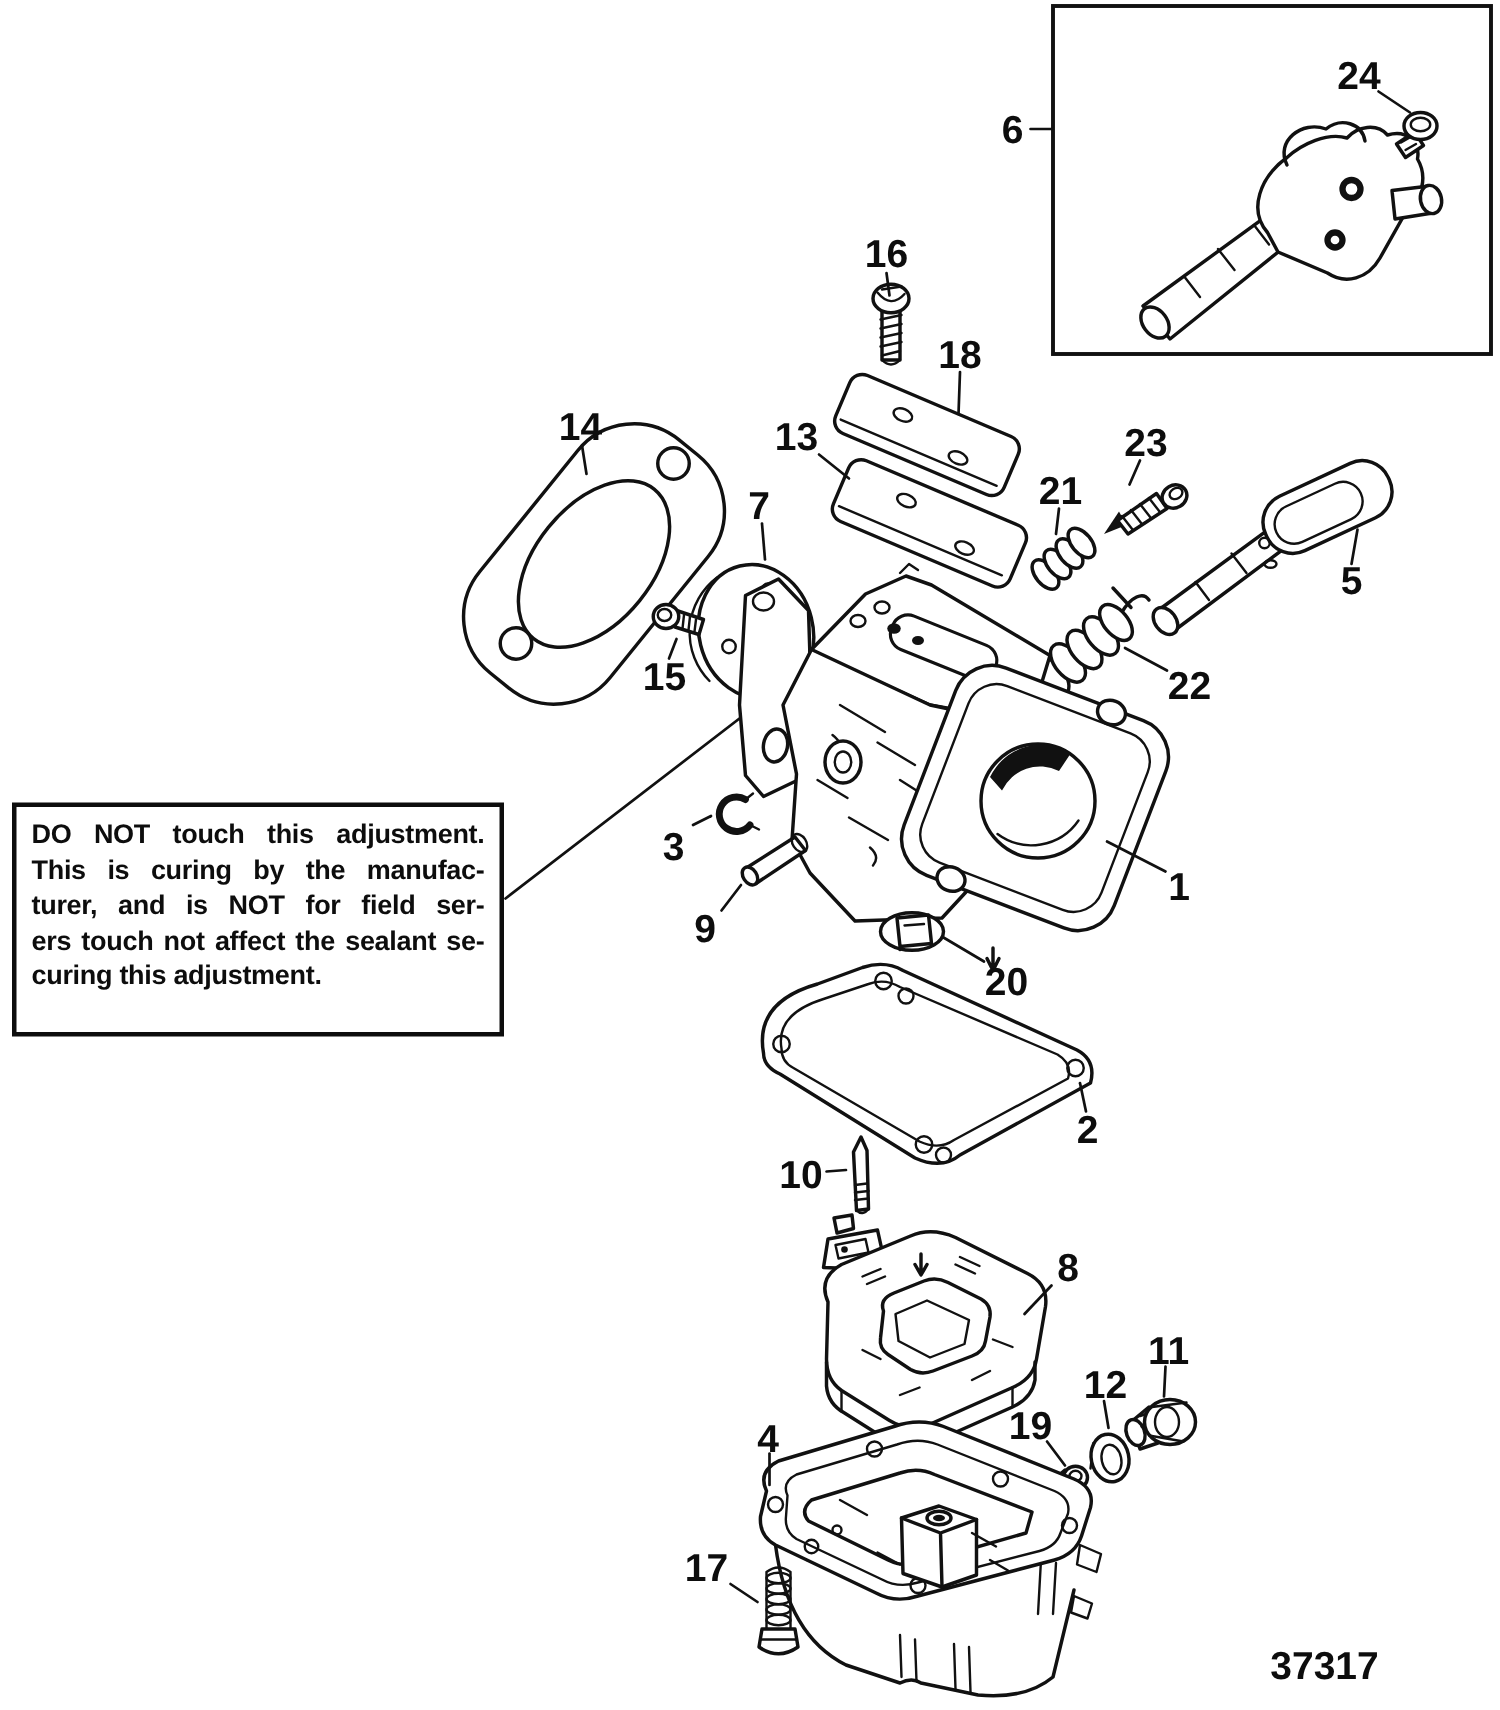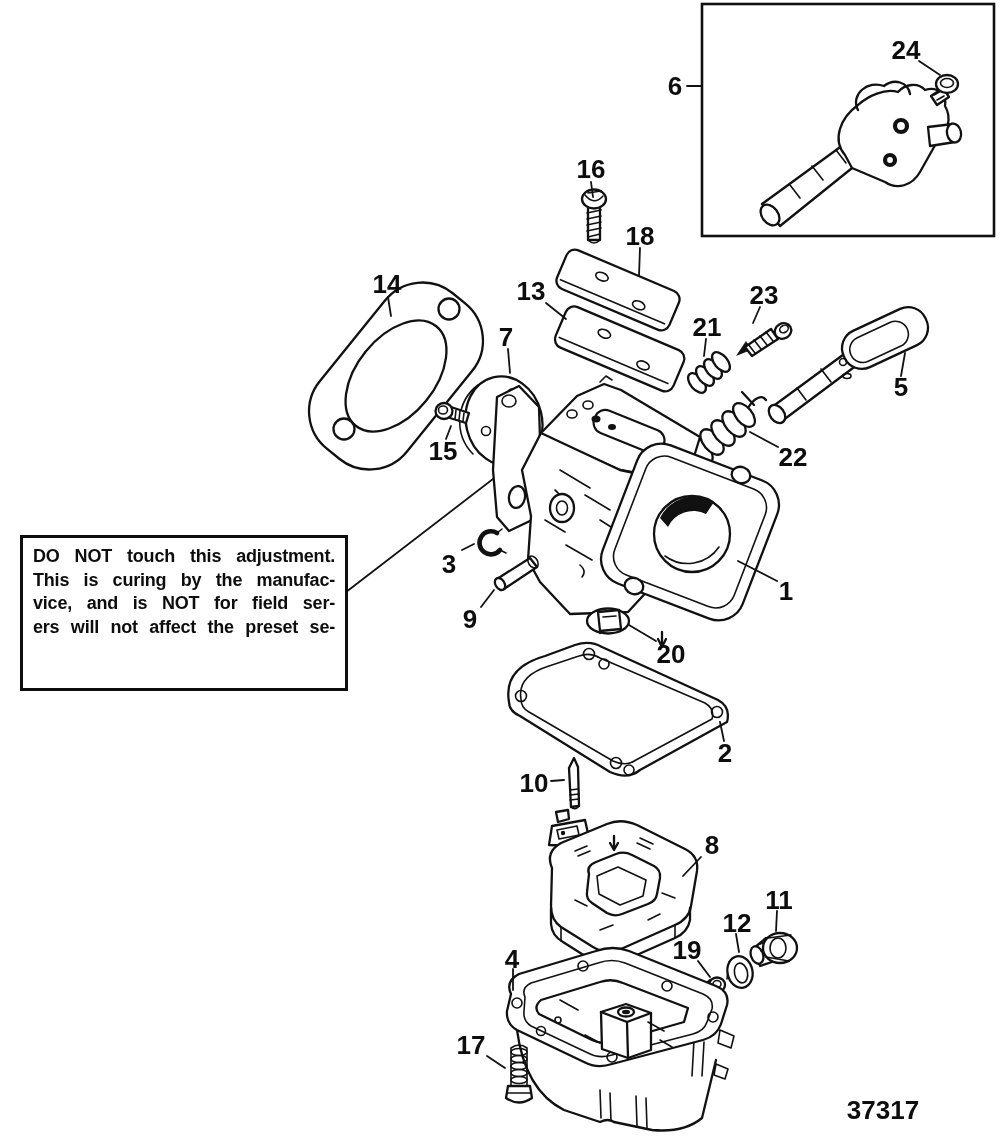--- a/index.html
+++ b/index.html
@@ -10,21 +10,21 @@
   .ln{fill:none;stroke:#111;stroke-width:2.3;stroke-linecap:round;stroke-linejoin:round;}
   .thin{fill:none;stroke:#111;stroke-width:1.6;stroke-linecap:round;stroke-linejoin:round;}
   .fw{fill:#fff;stroke:#111;stroke-width:2.3;stroke-linecap:round;stroke-linejoin:round;}
   .fb{fill:#111;stroke:none;}
   .lead{fill:none;stroke:#111;stroke-width:1.8;stroke-linecap:round;}
   .callout{font:700 26px "Liberation Sans",sans-serif;fill:#0d0d0d;text-anchor:middle;}
   .fignum{font:700 26px "Liberation Sans",sans-serif;fill:#0d0d0d;text-anchor:middle;}
   
   .note{position:absolute;left:8px;top:535px;width:328px;height:156px;box-sizing:border-box;
         border:3px solid #0d0d0d;background:#fff;padding:7px 10px 0 10px;overflow:hidden;
-        font:700 18px/23.6px "Liberation Sans",sans-serif;color:#0d0d0d;letter-spacing:-0.2px;margin-left:12px;}
+        font:700 18px/23.6px "Liberation Sans",sans-serif;color:#0d0d0d;letter-spacing:-0.2px;}
   .note .j{text-align:justify;text-align-last:justify;}
 </style>
 </head>
 <body>
 
 <div class="stage">
 <svg width="1000" height="1140" viewBox="0 0 1000 1140">
 
   <g>
     <path class="lead" stroke-width="2.2" d="M337,599 L558,429"></path>
@@ -323,16 +323,17 @@
     <text class="callout" x="764" y="304">23</text>
     <text class="callout" x="906" y="59">24</text>
   </g>
 
   <text class="fignum" x="883" y="1119">37317</text>
 </svg>
 
   <div class="note">
     <div class="j">DO NOT touch this adjustment.</div>
     <div class="j">This is curing by the manufac-</div>
-    <div class="j">vice, and is NOT for field ser-</div>
-    <div class="j">ers will not affect the preset se-</div>
+    <div class="j">turer, and is NOT for field ser-</div>
+    <div class="j">ers touch not affect the sealant se-</div>
+    <div>curing this adjustment.</div>
   </div>
 </div>
 
 </body></html>

